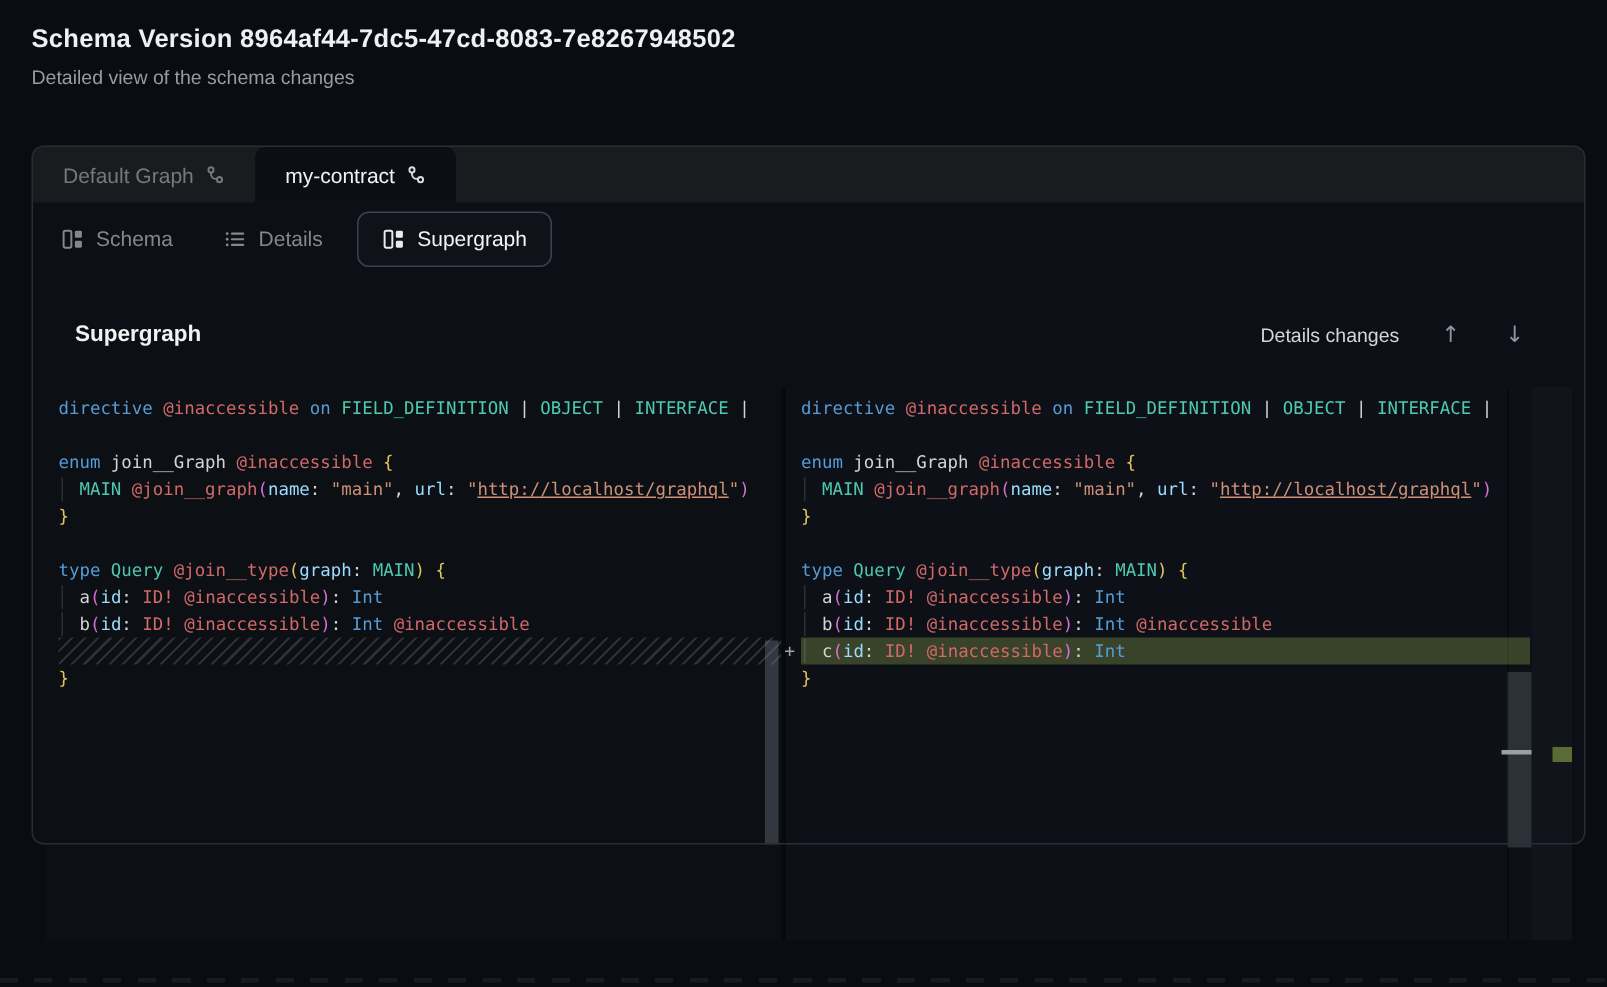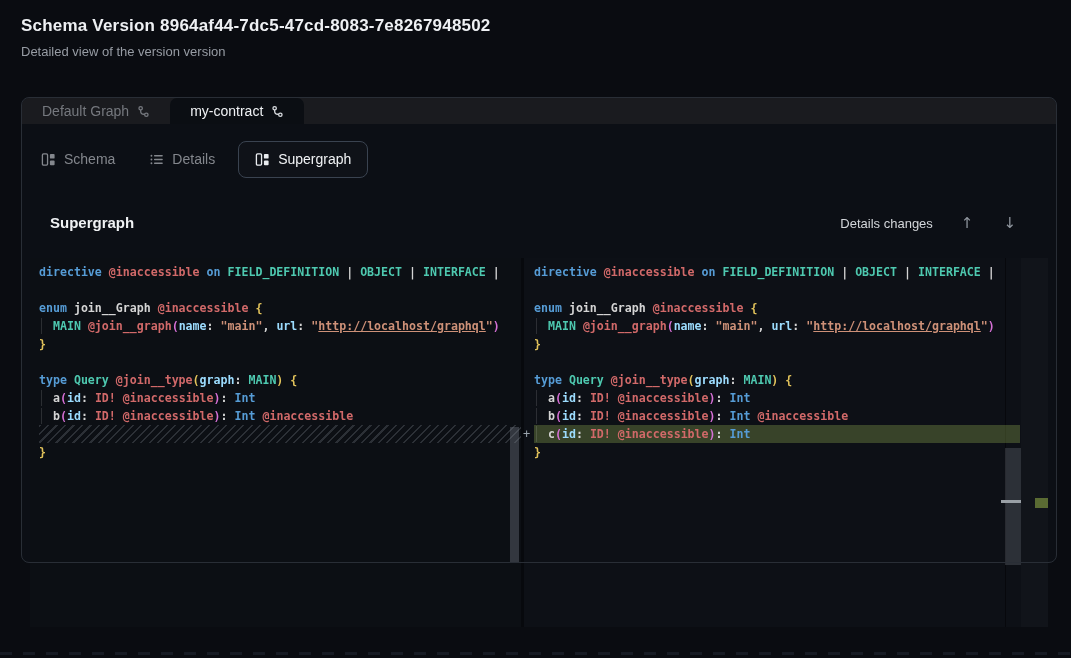--- a/index.html
+++ b/index.html
@@ -15,21 +15,21 @@
 
   
   .page-title { left:21px; top:16px; font-size:17px; font-weight:bold; color:#eef0f3; letter-spacing:.2px;text-align:right; }
   .page-subtitle { left:21px; top:44px; font-size:13px; color:#979ca4; }
 
   
   .card-bg { left:21px; top:97px; width:1036px; height:466px; background:#0c0f15; border-radius:8px; z-index:1; }
   .card-border { left:21px; top:97px; width:1036px; height:466px; border:1px solid #292e36; border-radius:8px; z-index:8; pointer-events:none; }
 
   
-  .tabrow { left:22px; top:98px; width:1034px; height:26px; background:#1a1b1f; border-radius:7px 7px 0 0; display:flex; z-index:2; }
+  .tabrow { left:22px; top:98px; width:1034px; height:37px; background:#1a1b1f; border-radius:7px 7px 0 0; display:flex; z-index:2; }
   .gtab { display:flex; align-items:center; gap:8px; padding:0 20px; font-size:14px; color:#75787e; cursor:pointer; }
   .gtab svg { stroke:#75787e; }
   .gtab.active { background:#0b0e13; color:#f0f2f5; border-radius:7px 7px 0 0; }
   .gtab.active svg { stroke:#d9dce0; }
 
   
   .subtabs { left:21px; top:138px; width:1035px; height:42px; display:flex; align-items:center; padding-left:3px; z-index:2; }
   .vtab { display:flex; align-items:center; gap:8px; height:37px; padding:0 16px; font-size:14px; color:#84878d; cursor:pointer; border:1px solid transparent; border-radius:8px; }
   .vtab svg { stroke:#84878d; fill:#84878d; }
   .vtab.active { color:#f2f4f6; border-color:#3a4350; background:rgba(255,255,255,0.015); margin-left:6px; }
@@ -46,21 +46,21 @@
   .pane-bg-right { left:524px; top:258px; width:524px; height:369px; background:#0d1016; z-index:2; }
   .divider   { left:521px; top:258px; width:3px; height:369px; background:#07090d; z-index:3; }
   .rline     { left:1005px; top:258px; width:1px; height:369px; background:rgba(0,0,0,.45); z-index:3; }
   .ruler-col { left:1021px; top:258px; width:27px; height:369px; background:rgba(255,255,255,.018); z-index:3; }
 
   .pane-text { top:258px; height:369px; overflow:hidden; padding-top:5px; z-index:4; }
   .pane-text-left  { left:30px;  width:491px; }
   .pane-text-right { left:524px; width:496px; }
 
   .cl { height:18px; line-height:18px; white-space:pre; position:relative;
-        font-family:"DejaVu Sans Mono", monospace; font-size:11.6px; padding-left:9px;font-weight:bold; }
+        font-family:"DejaVu Sans Mono", monospace; font-size:11.6px; padding-left:9px; }
   .pane-text-right .cl { padding-left:10px; }
   .cl .ig { position:absolute; left:11px; top:1px; height:16px; width:1px; background:rgba(255,255,255,.13); }
   .pane-text-right .cl .ig { left:12px; }
   .cl.hatch { padding-left:0; margin-left:9px;
         background:repeating-linear-gradient(135deg, rgba(200,210,222,.17) 0 1.5px, transparent 1.5px 6px); }
   .cl.added { padding-left:0; margin-left:10px; background:rgba(155,185,85,.3); }
   .pane-text-right .cl.added .ig { left:2px; }
   .u { text-decoration:underline; }
 
   .plus-marker { left:519px; top:425px; width:15px; height:18px; line-height:18px; text-align:center;
@@ -71,21 +71,21 @@
   .ruler-pos { left:1001px; top:500px; width:20px; height:3px; background:#9aa0a6; z-index:6; }
   .ruler-add { left:1035px; top:498px; width:13px; height:10px; background:#5a6b33; z-index:5; }
 
   .bottom-dashes { left:0; top:652px; width:1071px; height:3px; z-index:1;
         background:repeating-linear-gradient(90deg, #1b202a 0 12px, transparent 12px 23px); opacity:.75; }
 </style>
 </head>
 <body>
 
 <div class="abs page-title">Schema Version 8964af44-7dc5-47cd-8083-7e8267948502</div>
-<div class="abs page-subtitle">Detailed view of the version version</div>
+<div class="abs page-subtitle">Detailed view of the schema changes</div>
 
 <div class="abs card-bg"></div>
 
 <div class="abs tabrow">
   <div class="gtab">
     <span>Default Graph</span>
     <span style="display:flex">
       <svg width="13" height="13" viewBox="0 0 16 16" fill="none" stroke-width="1.6">
         <circle cx="4.5" cy="4" r="2.1"></circle>
           <circle cx="11.5" cy="12" r="2.1"></circle>

